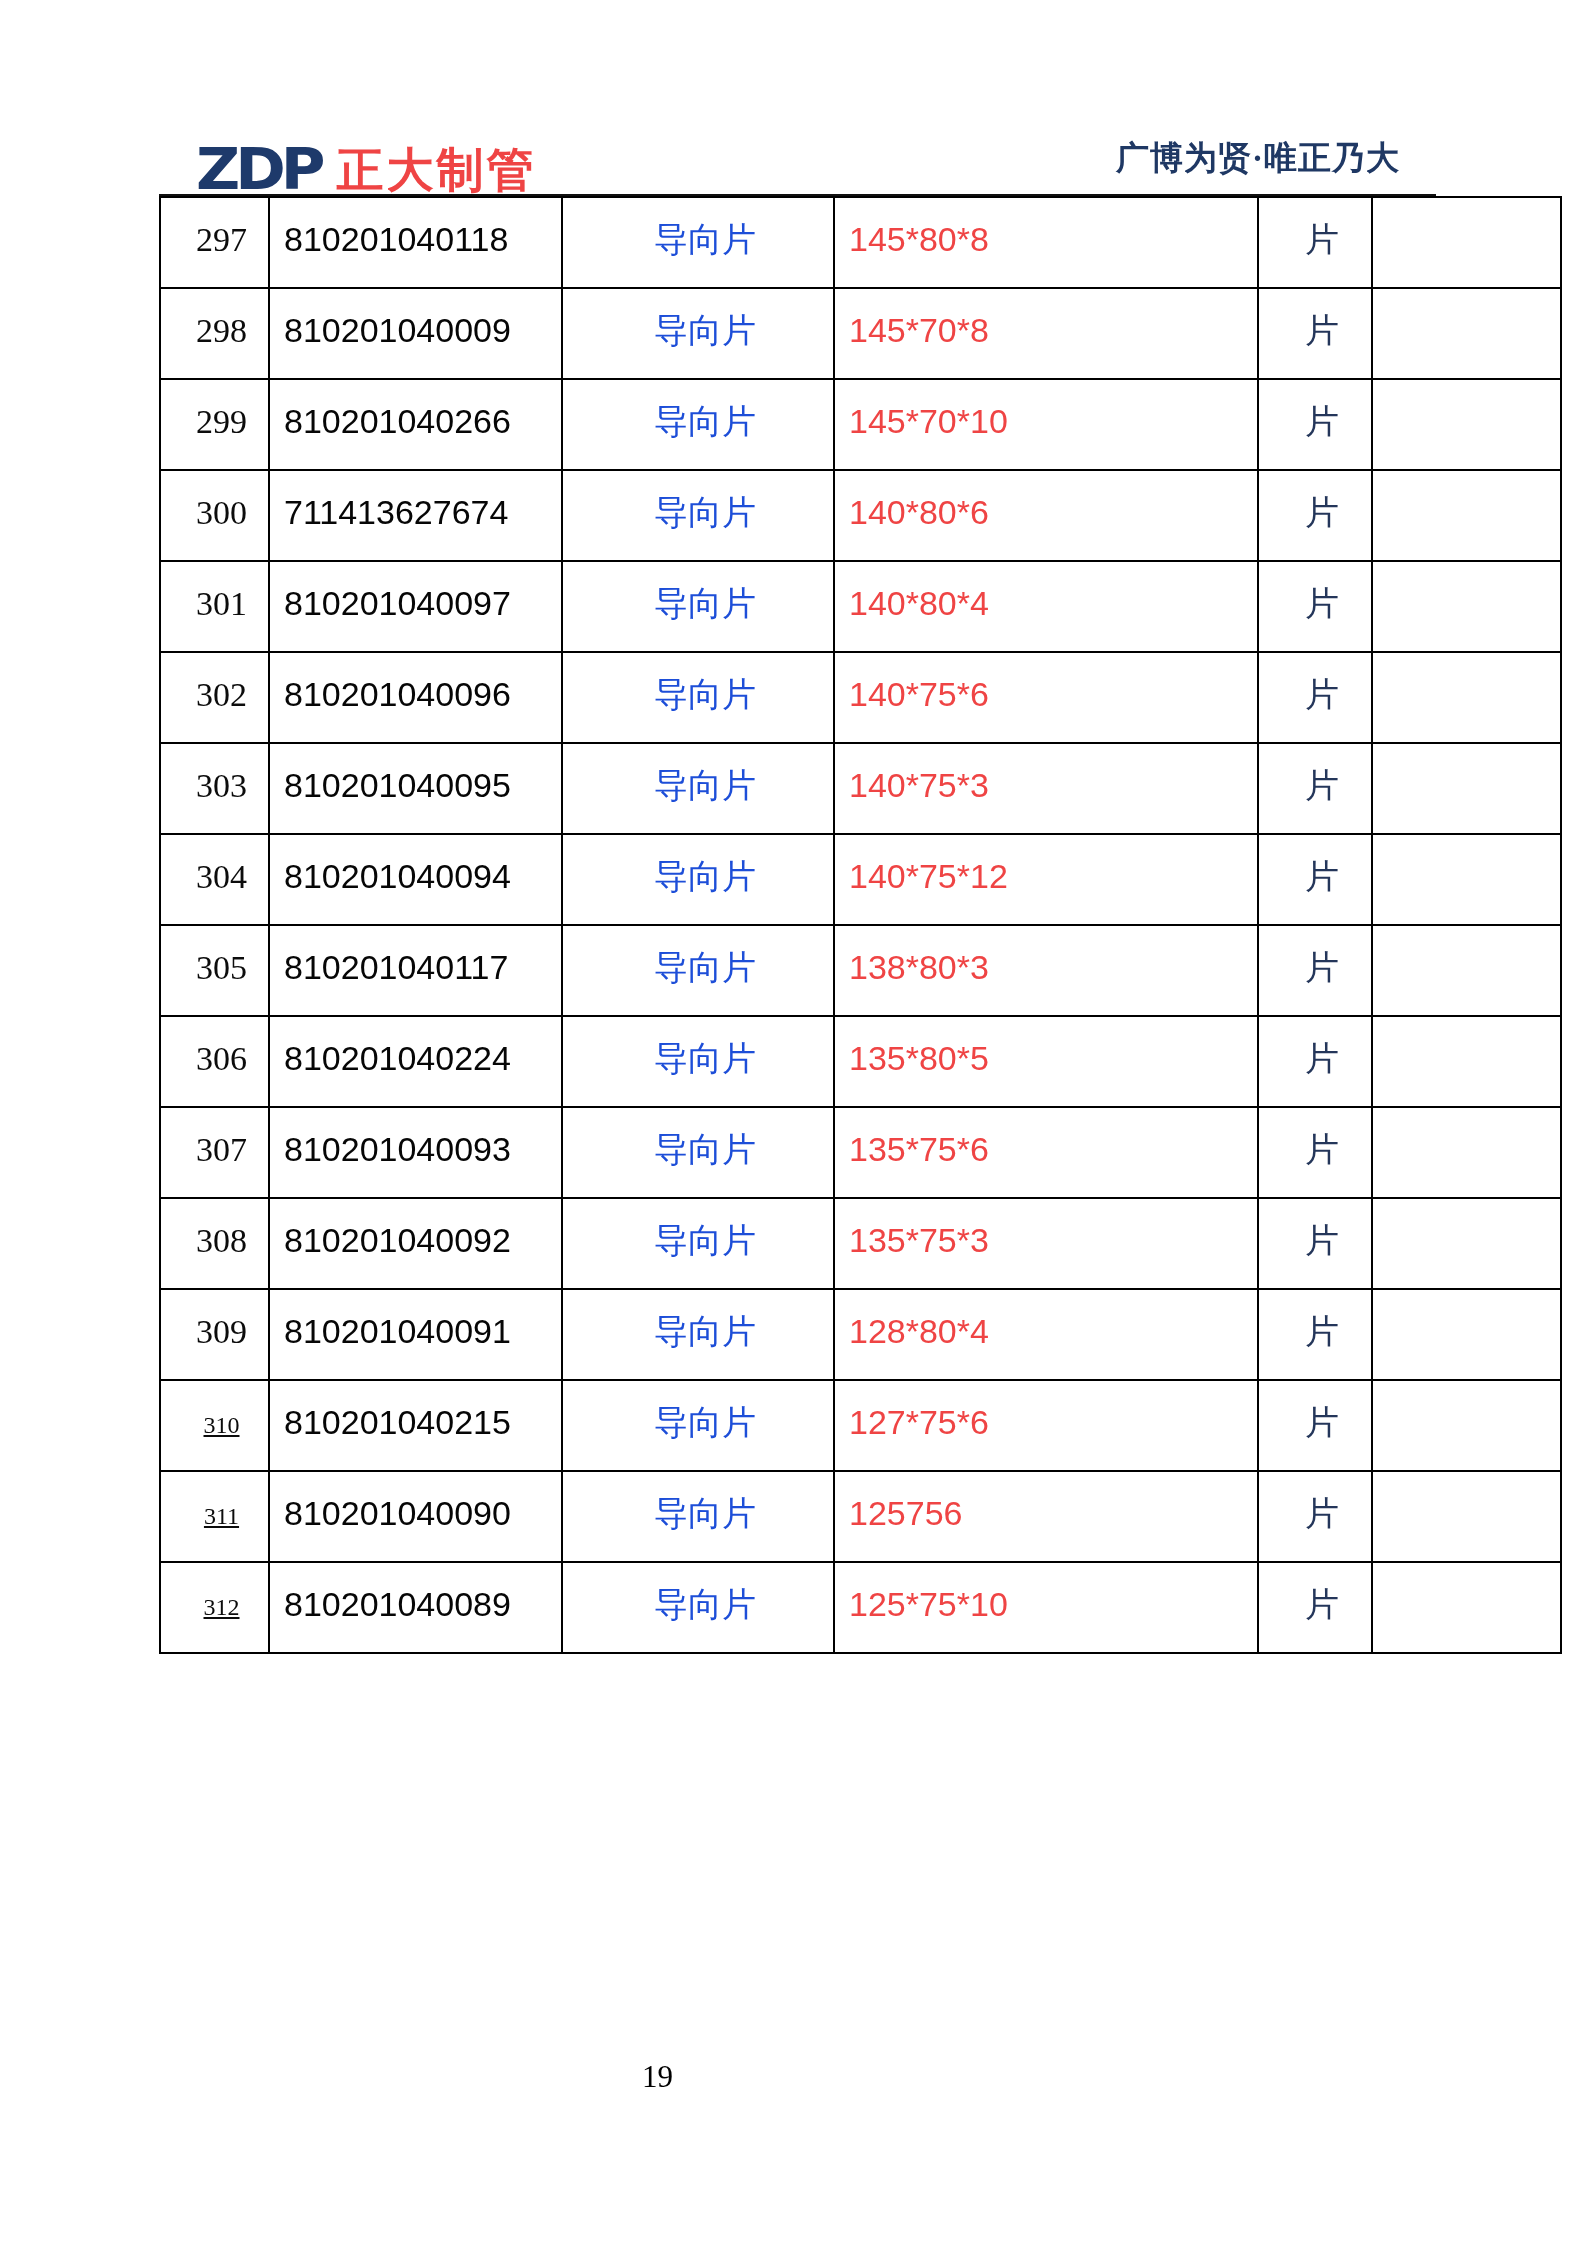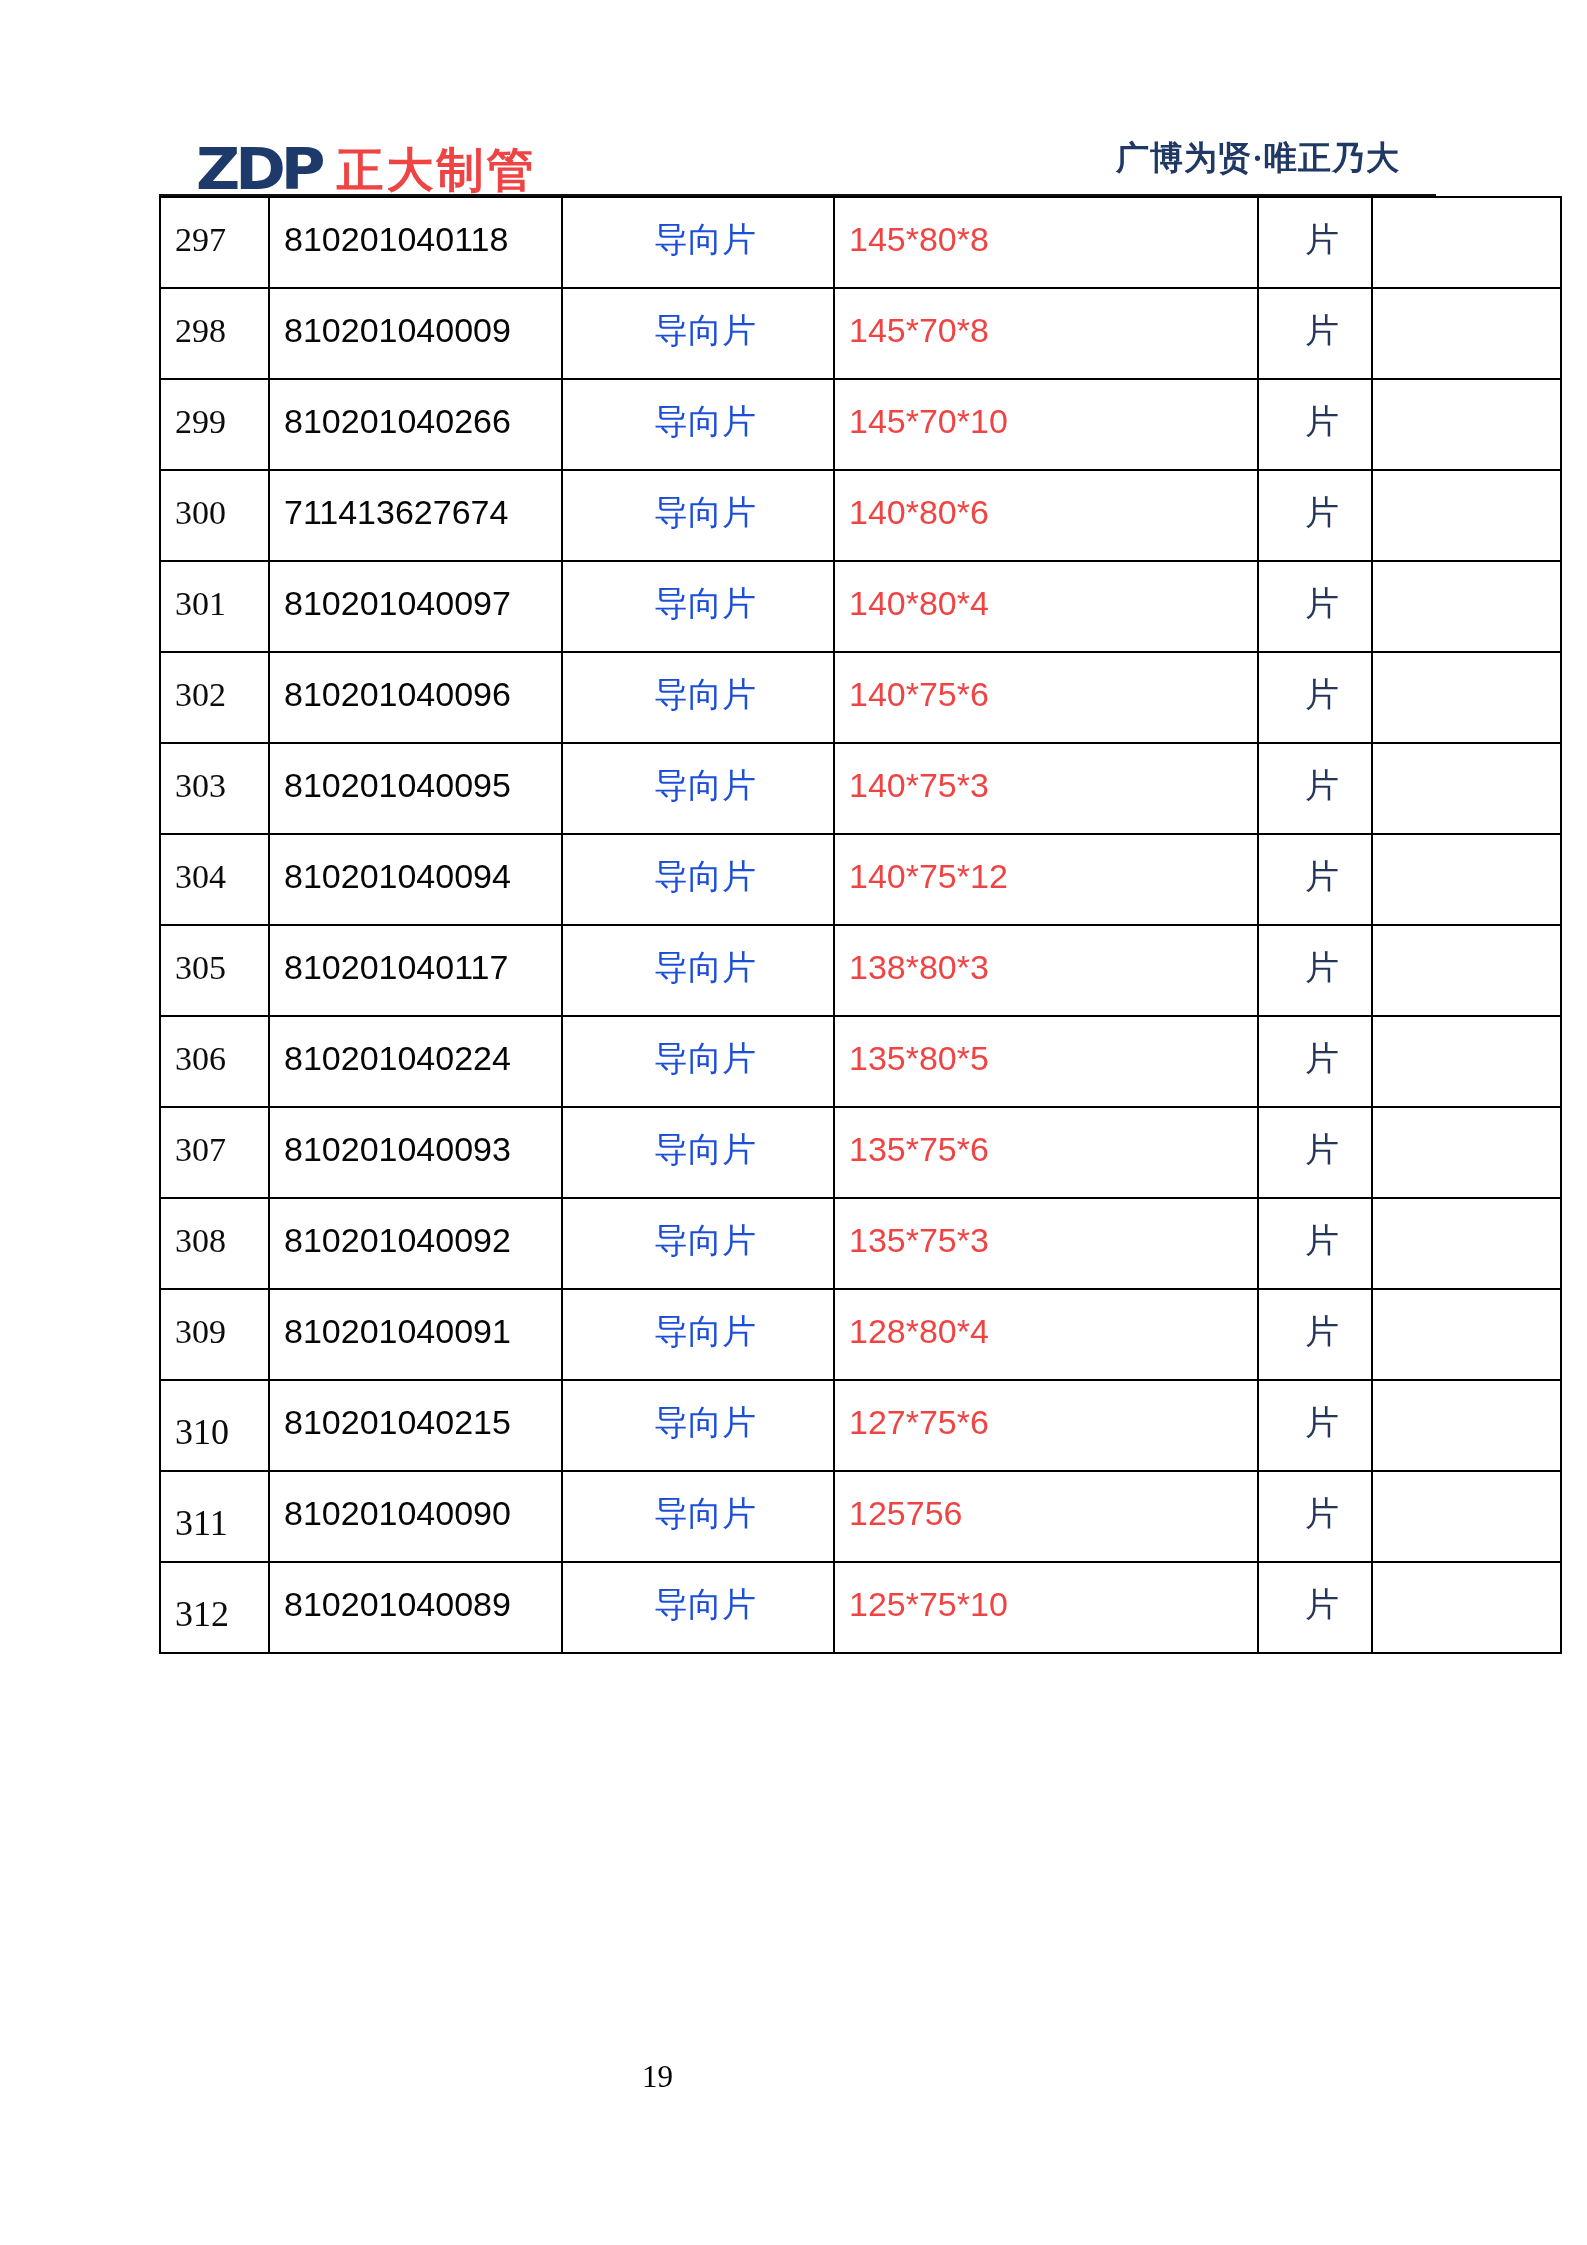--- a/index.html
+++ b/index.html
@@ -33,24 +33,24 @@
   table.parts{
     position:absolute;left:159px;top:196px;width:1401px;
     border-collapse:collapse;table-layout:fixed;
   }
   table.parts td{
     border:2px solid #000;vertical-align:top;overflow:hidden;
     font-size:34px;line-height:1.15;padding:22px 0 0 14px;
   }
   table.parts tr{height:91px;}
   td.c0{
-    text-align:left;padding:25px 0 0 0;
+    text-align:center;padding:25px 0 0 0;
     font-family:"Liberation Serif", serif;font-size:38px;color:#0c0c0c;
   }
-  tr.small td.c0{font-size:36px;padding-top:31px;}
+  tr.small td.c0{font-size:24px;padding-top:31px;text-decoration:underline;}
   td.c1{font-family:"Liberation Sans", sans-serif;color:#060606;}
   td.c2{font-size:35px;padding-top:21px;color:#1d4ed8;text-align:center;}
   td.c3{font-family:"Liberation Sans", sans-serif;color:#ef4444;}
   td.c4{
     text-align:center;padding:16px 0 0 0;
     font-family:"Liberation Serif", serif;font-size:39px;color:#24365a;
   }
   td.c5{padding:0;}
 
   

